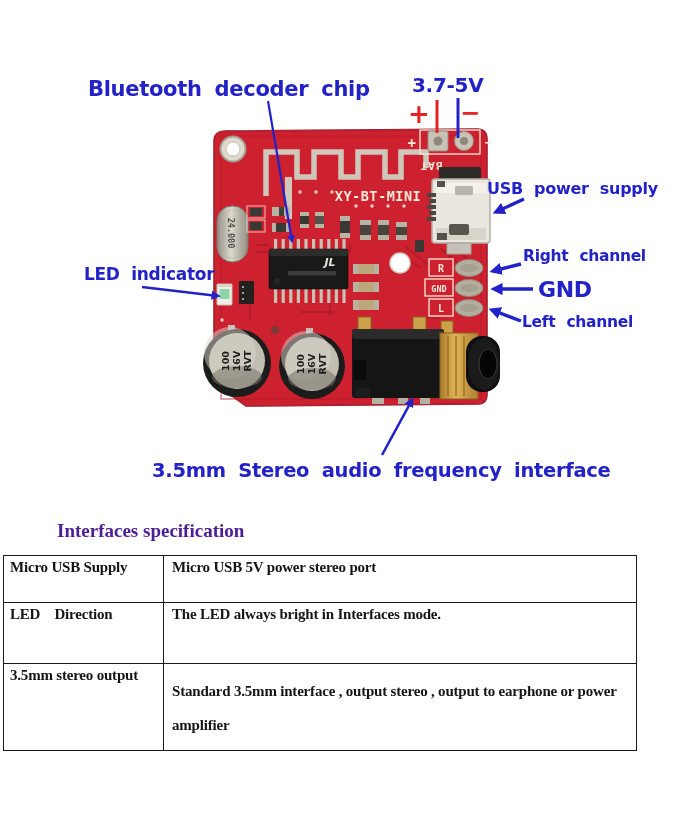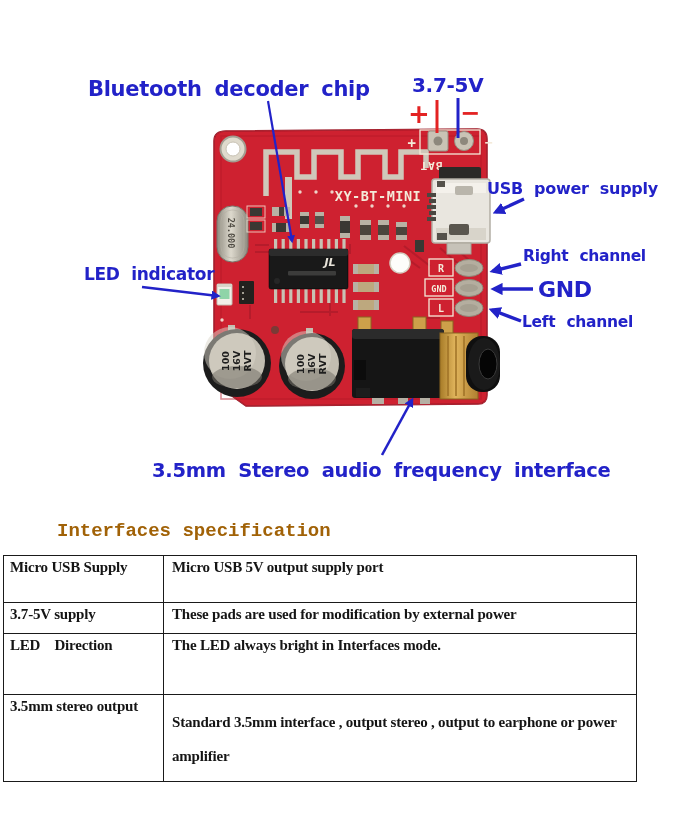--- a/index.html
+++ b/index.html
@@ -5,21 +5,21 @@
   * { margin:0; padding:0; box-sizing:border-box; }
   html,body { background:#ffffff; }
   body { width:686px; height:830px; position:relative; font-family:"Liberation Serif", serif; }
   .fig { position:absolute; left:0; top:0; }
   svg text { user-select:none; }
   .lbl { font-family:"DejaVu Sans", sans-serif; font-weight:bold; fill:#2222c8; letter-spacing:-0.3px; word-spacing:6px; }
   .redmark { font-family:"DejaVu Sans", sans-serif; font-weight:bold; fill:#e32222; }
   .silk { font-family:"DejaVu Sans Mono", monospace; font-weight:bold; fill:#f4ead9; }
   .trace { stroke:#b01b2a; stroke-width:2; fill:none; opacity:0.85; }
   .aline { stroke:#2222c8; fill:none; }
-  .heading { position:absolute; left:57px; top:520px; font-size:19px; font-weight:bold; color:#a16207; font-family:Liberation Mono, monospace; }
+  .heading { position:absolute; left:57px; top:520px; font-size:19px; font-weight:bold; color:#4c1d95; font-family:Liberation Serif, serif; }
   table.spec { position:absolute; left:3px; top:555px; width:634px; border-collapse:collapse; table-layout:fixed;border-radius:27px; }
   table.spec td { border:1.6px solid #1a1a1a; vertical-align:top; font-weight:bold; color:#151515; font-size:15px; letter-spacing:-0.2px; }
   table.spec td.term { width:160px; padding:3px 4px 0 6px; white-space:pre-wrap; }
   table.spec td.desc { padding:3px 6px 0 8px; }
   table.spec tr.r4 td.desc { padding-top:10px; line-height:34px; }
 </style>
 </head>
 <body>
 
 <svg class="fig" width="686" height="512" viewBox="0 0 686 512">
@@ -284,25 +284,21 @@
     <path class="aline" stroke-width="2.6" marker-end="url(#ah)" d="M382,455 L412,400"></path>
   </g>
 </svg>
 
 <div class="heading">Interfaces specification</div>
 
 <table class="spec">
   <tbody>
       <tr style="height:47px;">
     <td class="term">Micro USB Supply</td>
-    <td class="desc">Micro USB 5V output supply port</td>
-  </tr>
-  <tr style="height:31px;">
-    <td class="term">3.7-5V supply</td>
-    <td class="desc">These pads are used for modification by external power</td>
+    <td class="desc">Micro USB 5V power stereo port</td>
   </tr>
   <tr style="height:61px;margin-left:38px;">
     <td class="term">LED    Direction</td>
     <td class="desc">The LED always bright in Interfaces mode.</td>
   </tr>
   <tr class="r4" style="height:87px;margin-left:24px;">
     <td class="term">3.5mm stereo output</td>
     <td class="desc">Standard 3.5mm interface , output stereo , output to earphone or power amplifier</td>
   </tr>
 </tbody>

